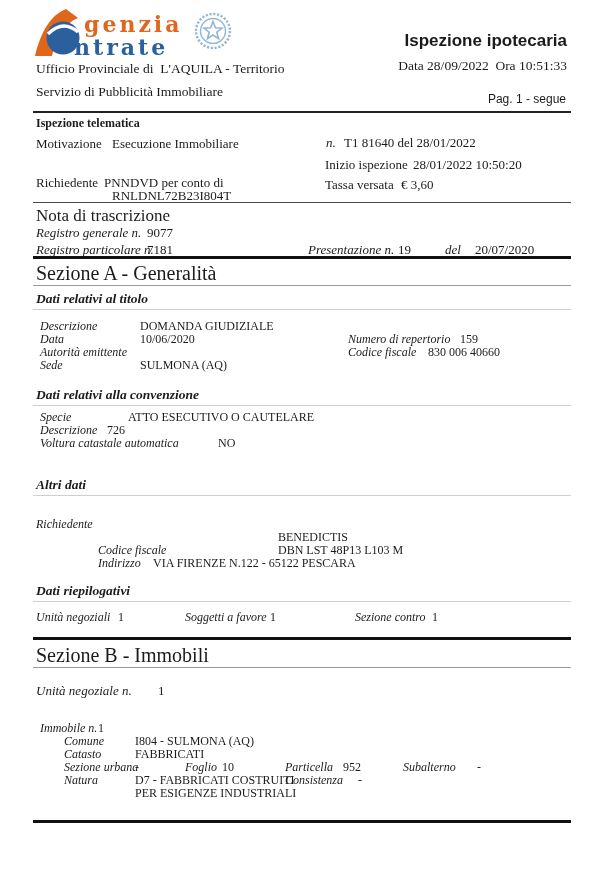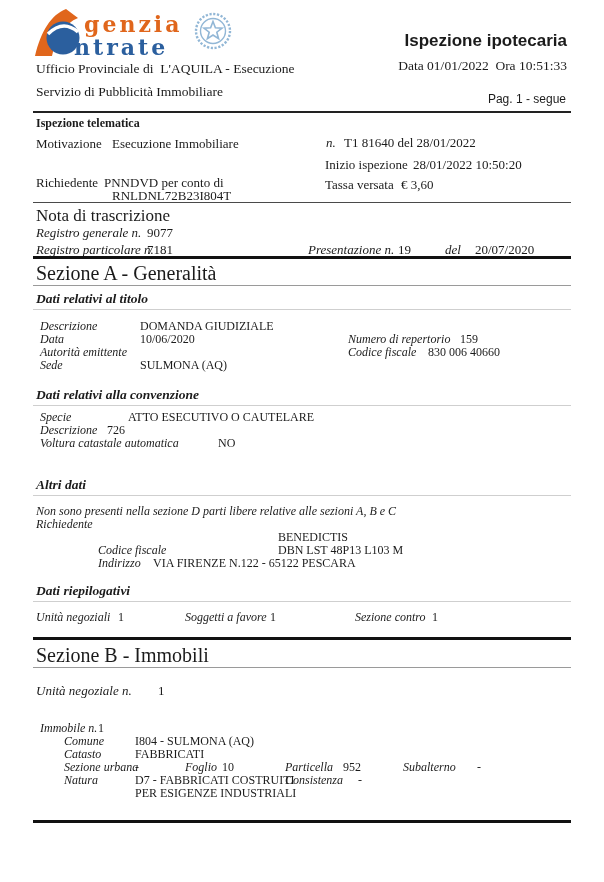--- a/index.html
+++ b/index.html
@@ -39,22 +39,22 @@
   <span class="logoword" style="left:84px;top:13px;color:#E0661C">genzia</span>
   <span class="logoword" style="left:74px;top:36px;color:#2B5F9E">ntrate</span>
 
   <svg style="left:193px;top:10px" width="40" height="42" viewBox="0 0 40 42">
     <circle cx="20" cy="21" r="17" fill="none" stroke="#92B7D6" stroke-width="2.4" stroke-dasharray="2.2 1.6"></circle>
     <circle cx="20" cy="21" r="12.5" fill="none" stroke="#92B7D6" stroke-width="1.4"></circle>
     <polygon points="20,11.5 22.4,17.8 29,18.1 23.8,22.2 25.6,28.7 20,25 14.4,28.7 16.2,22.2 11,18.1 17.6,17.8" fill="none" stroke="#92B7D6" stroke-width="1.6"></polygon>
   </svg>
 
   <span class="t sans b f17 right" style="right:33px;top:31px">Ispezione ipotecaria</span>
-  <span class="t f135 right" style="right:33px;top:58px">Data 01/01/2022  Ora 10:51:33</span>
-  <span class="t f135" style="left:36px;top:61px">Ufficio Provinciale di  L'AQUILA - Esecuzione</span>
+  <span class="t f135 right" style="right:33px;top:58px">Data 28/09/2022  Ora 10:51:33</span>
+  <span class="t f135" style="left:36px;top:61px">Ufficio Provinciale di  L'AQUILA - Territorio</span>
   <span class="t f135" style="left:36px;top:84px">Servizio di Pubblicità Immobiliare</span>
   <span class="t sans f12 right" style="right:34px;top:93px">Pag. 1 - segue</span>
 
   <div class="rule mid" style="top:111px"></div>
 
   <span class="t sans b f145" style="left:36px;top:117px">Ispezione telematica</span>
   <span class="t f13" style="left:36px;top:137px">Motivazione</span>
   <span class="t f13" style="left:112px;top:137px">Esecuzione Immobiliare</span>
   <span class="t it f13" style="left:326px;top:136px">n.</span>
   <span class="t f13" style="left:344px;top:136px">T1 81640 del 28/01/2022</span>
@@ -103,21 +103,20 @@
   <span class="t it f12" style="left:40px;top:411px">Specie</span>
   <span class="t f12" style="left:128px;top:411px">ATTO ESECUTIVO O CAUTELARE</span>
   <span class="t it f12" style="left:40px;top:424px">Descrizione</span>
   <span class="t f12" style="left:107px;top:424px">726</span>
   <span class="t it f12" style="left:40px;top:437px">Voltura catastale automatica</span>
   <span class="t f12" style="left:218px;top:437px">NO</span>
 
   <span class="t it b f135" style="left:36px;top:477px">Altri dati</span>
   <div class="rule faint" style="top:495px"></div>
 
-  <span class="t it f12" style="left:36px;top:505px">Non sono presenti nella sezione D parti libere relative alle sezioni A, B e C</span>
   <span class="t it f12" style="left:36px;top:518px">Richiedente</span>
   <span class="t f12" style="left:278px;top:531px">BENEDICTIS</span>
   <span class="t it f12" style="left:98px;top:544px">Codice fiscale</span>
   <span class="t f12" style="left:278px;top:544px">DBN LST 48P13 L103 M</span>
   <span class="t it f12" style="left:98px;top:557px">Indirizzo</span>
   <span class="t f12" style="left:153px;top:557px">VIA FIRENZE N.122 - 65122 PESCARA</span>
 
   <span class="t it b f135" style="left:36px;top:583px">Dati riepilogativi</span>
   <div class="rule faint" style="top:601px"></div>
 

